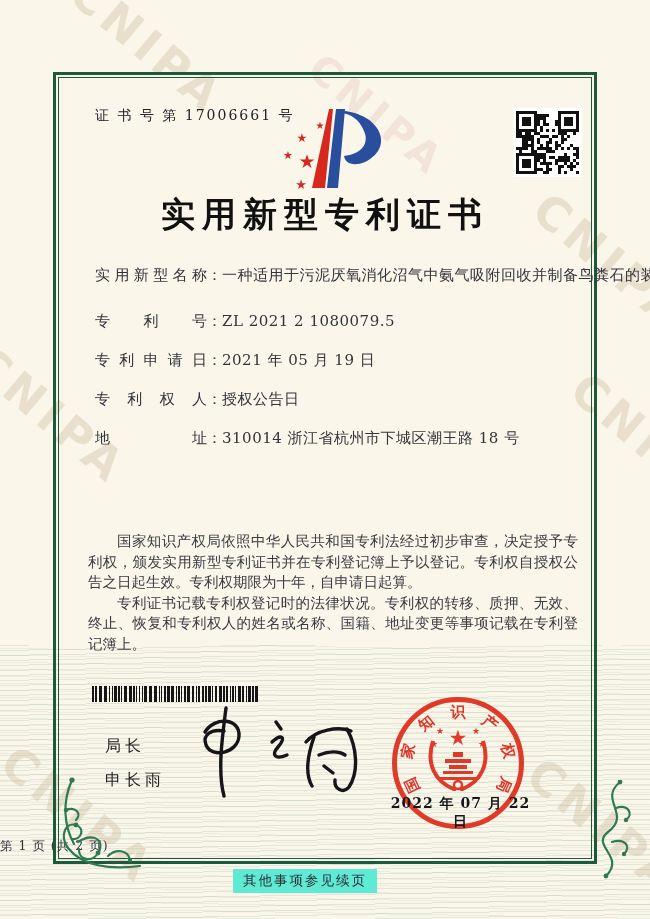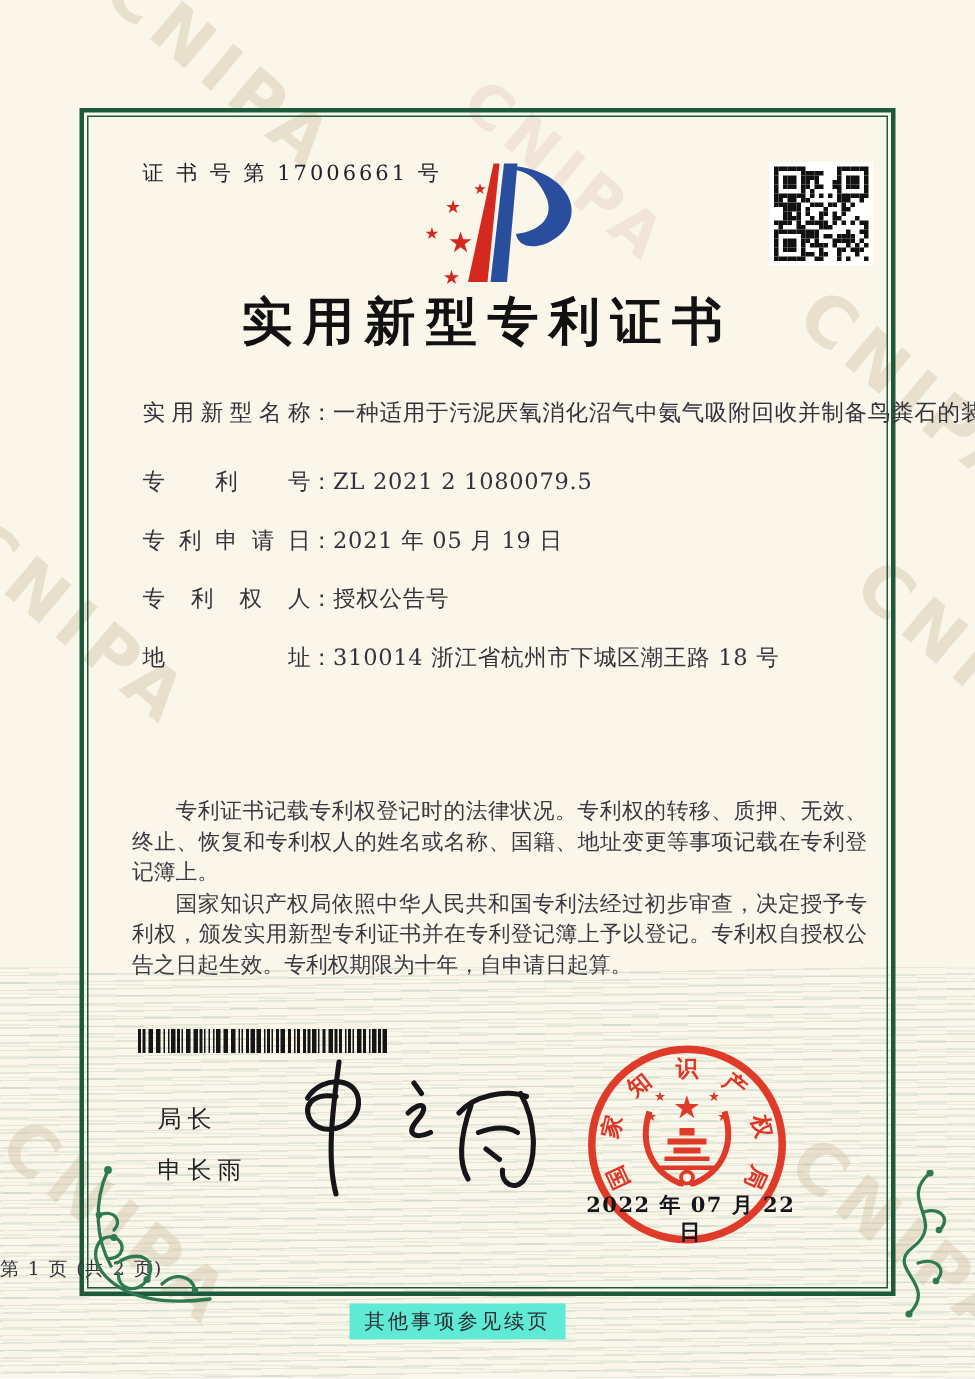--- a/index.html
+++ b/index.html
@@ -364,30 +364,30 @@
     <div class="frow first">
       <span class="flabel">实用新型名称</span><span>：</span><span class="fvalue">一种适用于污泥厌氧消化沼气中氨气吸附回收并制备鸟粪石的装置</span>
     </div>
     <div class="frow">
       <span class="flabel">专利号</span><span>：</span><span class="fvalue">ZL 2021 2 1080079.5</span>
     </div>
     <div class="frow">
       <span class="flabel">专利申请日</span><span>：</span><span class="fvalue">2021 年 05 月 19 日</span>
     </div>
     <div class="frow">
-      <span class="flabel">专利权人</span><span>：</span><span class="fvalue">授权公告号</span>
+      <span class="flabel">专利权人</span><span>：</span><span class="fvalue">授权公告日</span>
     </div>
     <div class="frow">
       <span class="flabel">地址</span><span>：</span><span class="fvalue">310014 浙江省杭州市下城区潮王路 18 号</span>
     </div>
   </div>
 
   <div class="paras">
+    <p>国家知识产权局依照中华人民共和国专利法经过初步审查，决定授予专利权，颁发实用新型专利证书并在专利登记簿上予以登记。专利权自授权公告之日起生效。专利权期限为十年，自申请日起算。</p>
     <p>专利证书记载专利权登记时的法律状况。专利权的转移、质押、无效、终止、恢复和专利权人的姓名或名称、国籍、地址变更等事项记载在专利登记簿上。</p>
-    <p>国家知识产权局依照中华人民共和国专利法经过初步审查，决定授予专利权，颁发实用新型专利证书并在专利登记簿上予以登记。专利权自授权公告之日起生效。专利权期限为十年，自申请日起算。</p>
   </div>
 
   <div class="barcode">
       <i style="left:0px;width:2px"></i>
       <i style="left:3px;width:2px"></i>
       <i style="left:7px;width:3px"></i>
       <i style="left:12px;width:3px"></i>
       <i style="left:17px;width:1px"></i>
       <i style="left:20px;width:1px"></i>
       <i style="left:22px;width:3px"></i>

